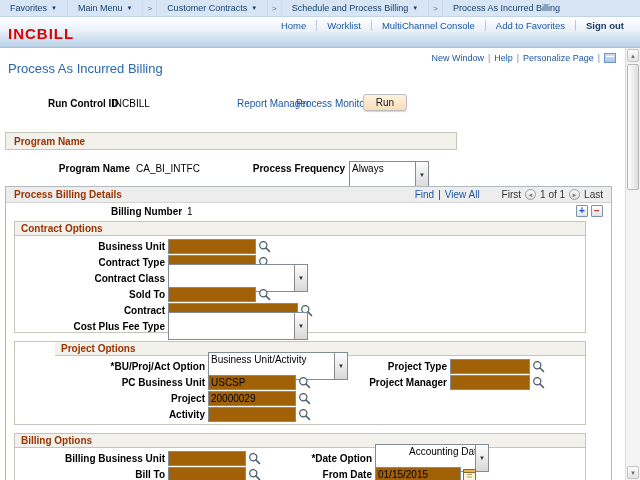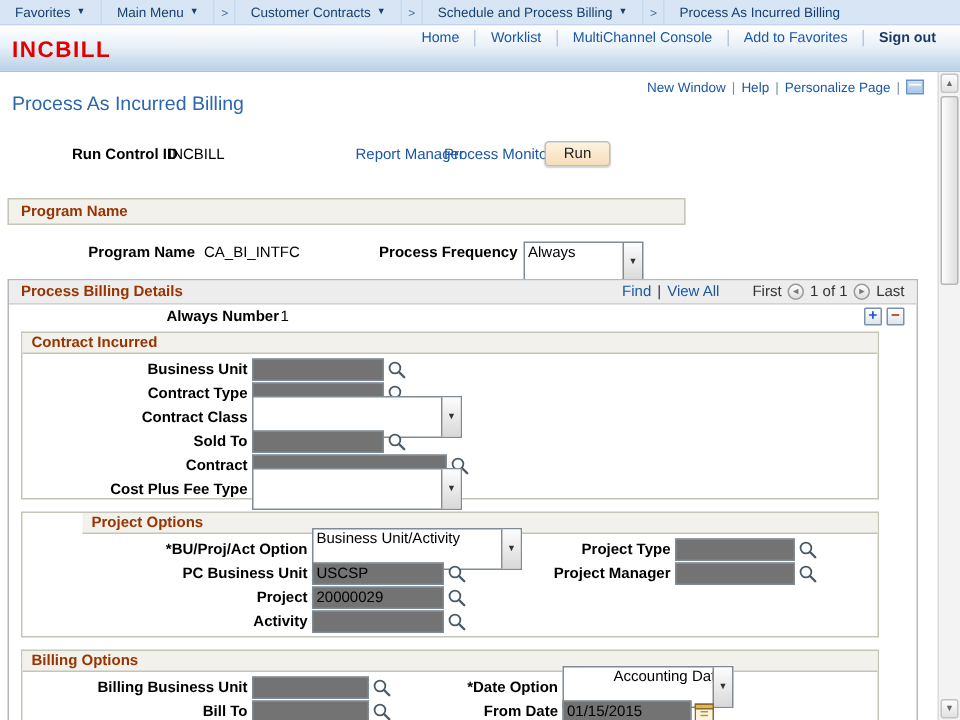--- a/index.html
+++ b/index.html
@@ -91,21 +91,21 @@
   .gbox-body { padding-top:2px; }
   .frow { position:relative; display:flex; align-items:center; height:16px; font-size:10px; }
   .flabel { width:153px; text-align:right; font-weight:bold; padding-right:3px; flex:none; }
   .rcol { position:absolute; display:flex; align-items:center; }
   .rcol.proj { left:290px; }
   .rcol.bill { left:250px; }
   .rlabel { text-align:right; font-weight:bold; padding-right:3px; flex:none; }
   .rlabel.proj { width:105px; }
   .rlabel.bill { width:110px; }
   .tin { height:15px; border:1px solid #7f8c95; font-size:10px; padding:0 2px;
-    font-family:"Liberation Sans",sans-serif; background:#737373; color:#000; }
+    font-family:"Liberation Sans",sans-serif; background:#a16207; color:#000; }
   .w88 { width:88px; } .w130 { width:130px; } .w80 { width:80px; } .w78 { width:78px; } .w86 { width:86px; }
   .lookup { margin-left:2px; display:inline-flex; align-items:center; cursor:pointer; }
   .dropdown { display:inline-flex; height:28px; border:1px solid #7f8c95; background:#fff; cursor:pointer; }
   .dd-val { flex:1; font-size:10px; padding:1px 2px 0; white-space:nowrap; overflow:hidden; }
   .dd-btn { width:13px; flex:none; border-left:1px solid #8b8b8b; background:linear-gradient(#fdfdfd,#d8d8d8);
     display:flex; align-items:center; justify-content:center; font-size:6px; color:#333; }
   .ddw140 { width:140px; } .ddw114 { width:114px;padding-left:31px; } .ddw80 { width:80px; }
   .calbtn { margin-left:2px; display:inline-flex; align-items:center; cursor:pointer; }
 </style>
 </head>
@@ -196,30 +196,30 @@
           </span>
           <span>1 of 1</span>
           <span class="navcircle">
             <span>►</span>
           </span>
           <span>Last</span>
         </span>
       </div>
 
       <div class="req-row">
-        <span class="req-label">Always Number</span>
+        <span class="req-label">Billing Number</span>
         <span class="req-value">1</span>
         <span class="rowbtns">
           <span class="sqbtn add">+</span>
           <span class="sqbtn del">−</span>
         </span>
       </div>
 
       <div class="gbox" style="top:34px; height:112px;">
-        <div class="gbox-hdr">Contract Incurred</div>
+        <div class="gbox-hdr">Contract Options</div>
         <div class="gbox-body">
           <div class="frow">
             <span class="flabel">Business Unit</span>
             <input class="tin w88" value="" style="">
             <span class="lookup">
                 <svg width="13" height="13" viewBox="0 0 13 13">
                   <circle cx="5.3" cy="5.3" r="3.6" fill="#fbfdff" stroke="#4a5a66" stroke-width="1.2"></circle>
                   <line x1="8" y1="8" x2="11.5" y2="11.5" stroke="#4a5a66" stroke-width="1.6" stroke-linecap="round"></line>
                 </svg>
               </span>

